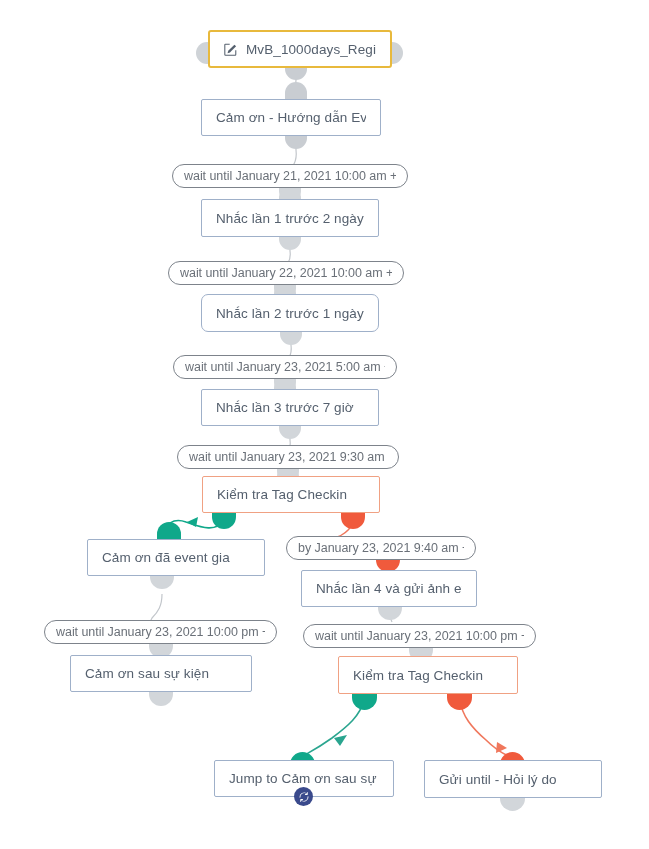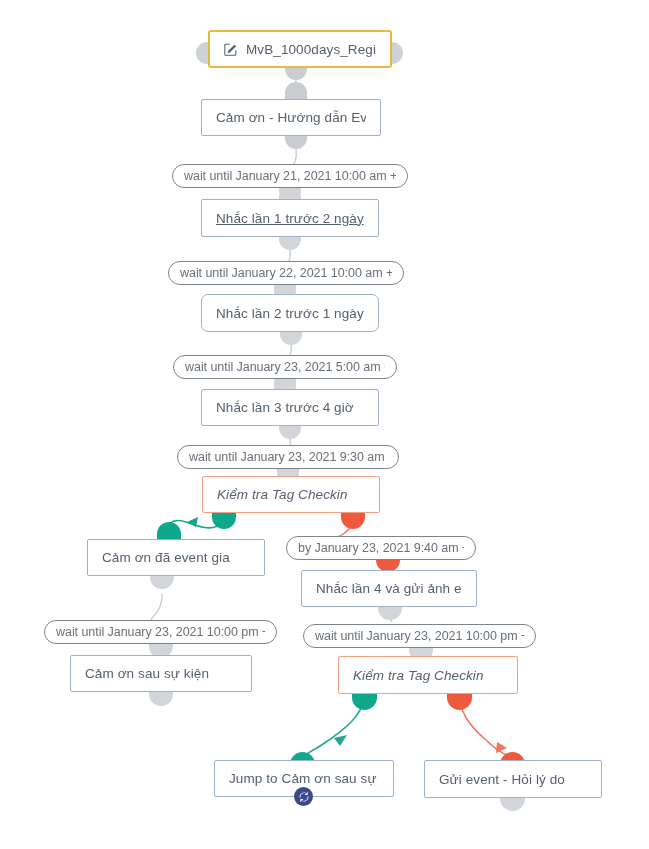--- a/index.html
+++ b/index.html
@@ -42,21 +42,20 @@
     font-size: 13.5px;
     color: #55606e;
     letter-spacing: .1px;
   }
   .node.box.start {
     border: 2px solid #e8b93c;
     border-radius: 3px;
   }
   .node.box.cond {
     border: 1px solid #f0a183;
-    font-style: italic;
   }
   
   .node.pill {
     border: 1px solid #7d838b;
     border-radius: 14px;
     padding: 0 11px;
     font-size: 12.5px;
     color: #6a7078;
     justify-content: center;
     letter-spacing: -.05px;
@@ -158,21 +157,21 @@
     <span class="node-label">Cảm ơn - Hướng dẫn Eve...</span>
   </div>
   <div class="port gray" style="left:285px; top:131px; width:22px; height:18px; border-radius:0 0 11px 11px;"></div>
 
   <div class="node pill" style="left:172px; top:164px; width:236px; height:24px;">
     <span class="node-label">wait until January 21, 2021 10:00 am +07</span>
   </div>
   <div class="port grayl" style="left:279px; top:184px; width:22px; height:18px; border-radius:0 0 11px 11px;"></div>
 
   <div class="port grayl" style="left:279px; top:187px; width:22px; height:18px; border-radius:11px 11px 0 0;"></div>
-  <div class="node box" style="left:201px; top:199px; width:178px; height:38px;text-decoration:underline;">
+  <div class="node box" style="left:201px; top:199px; width:178px; height:38px;">
     <span class="node-label">Nhắc lần 1 trước 2 ngày</span>
   </div>
   <div class="port grayl" style="left:279px; top:232px; width:22px; height:18px; border-radius:0 0 11px 11px;"></div>
 
   <div class="node pill" style="left:168px; top:261px; width:236px; height:24px;">
     <span class="node-label">wait until January 22, 2021 10:00 am +07</span>
   </div>
   <div class="port grayl" style="left:274px; top:281px; width:22px; height:18px; border-radius:0 0 11px 11px;"></div>
 
   <div class="port grayl" style="left:274px; top:283px; width:22px; height:18px; border-radius:11px 11px 0 0;"></div>
@@ -181,21 +180,21 @@
   </div>
   <div class="port grayl" style="left:280px; top:327px; width:22px; height:18px; border-radius:0 0 11px 11px;"></div>
 
   <div class="node pill" style="left:173px; top:355px; width:224px; height:24px;">
     <span class="node-label">wait until January 23, 2021 5:00 am +07</span>
   </div>
   <div class="port grayl" style="left:274px; top:375px; width:22px; height:18px; border-radius:0 0 11px 11px;"></div>
 
   <div class="port grayl" style="left:274px; top:377px; width:22px; height:18px; border-radius:11px 11px 0 0;"></div>
   <div class="node box" style="left:201px; top:389px; width:178px; height:37px;">
-    <span class="node-label">Nhắc lần 3 trước 4 giờ</span>
+    <span class="node-label">Nhắc lần 3 trước 7 giờ</span>
   </div>
   <div class="port grayl" style="left:279px; top:421px; width:22px; height:18px; border-radius:0 0 11px 11px;"></div>
 
   <div class="node pill" style="left:177px; top:445px; width:222px; height:24px;">
     <span class="node-label">wait until January 23, 2021 9:30 am +07</span>
   </div>
   <div class="port grayl" style="left:277px; top:464px; width:22px; height:18px; border-radius:0 0 11px 11px;"></div>
 
   <div class="port grayl" style="left:277px; top:466px; width:22px; height:18px; border-radius:11px 11px 0 0;"></div>
   <div class="node box cond" style="left:202px; top:476px; width:178px; height:37px;">
@@ -247,17 +246,17 @@
   </div>
   <div class="loop-badge" style="left:294px; top:787px;">
     <svg width="12" height="12" viewBox="0 0 16 16" fill="#ffffff">
       <path d="M13.3 7.1a.6.6 0 0 0-.5.7 4.9 4.9 0 0 1-8.3 4.1h1.8a.6.6 0 0 0 0-1.2H3.6a.6.6 0 0 0-.6.6v2.7a.6.6 0 0 0 1.2 0v-1.2A6.1 6.1 0 0 0 14 7.6a.6.6 0 0 0-.7-.5z"></path>
       <path d="M2.7 8.9a.6.6 0 0 0 .5-.7 4.9 4.9 0 0 1 8.3-4.1H9.7a.6.6 0 0 0 0 1.2h2.7a.6.6 0 0 0 .6-.6V2a.6.6 0 0 0-1.2 0v1.2A6.1 6.1 0 0 0 2 8.4a.6.6 0 0 0 .7.5z"></path>
     </svg>
   </div>
 
   <div class="port red" style="left:500px; top:752px; width:25px; height:17px; border-radius:13px 13px 0 0;"></div>
   <div class="node box" style="left:424px; top:760px; width:178px; height:38px;">
-    <span class="node-label">Gửi event - Hỏi lý do</span>
+    <span class="node-label">Gửi until - Hỏi lý do</span>
   </div>
   <div class="port grayl" style="left:500px; top:793px; width:25px; height:18px; border-radius:0 0 13px 13px;"></div>
 
 </div>
 
 </body></html>

